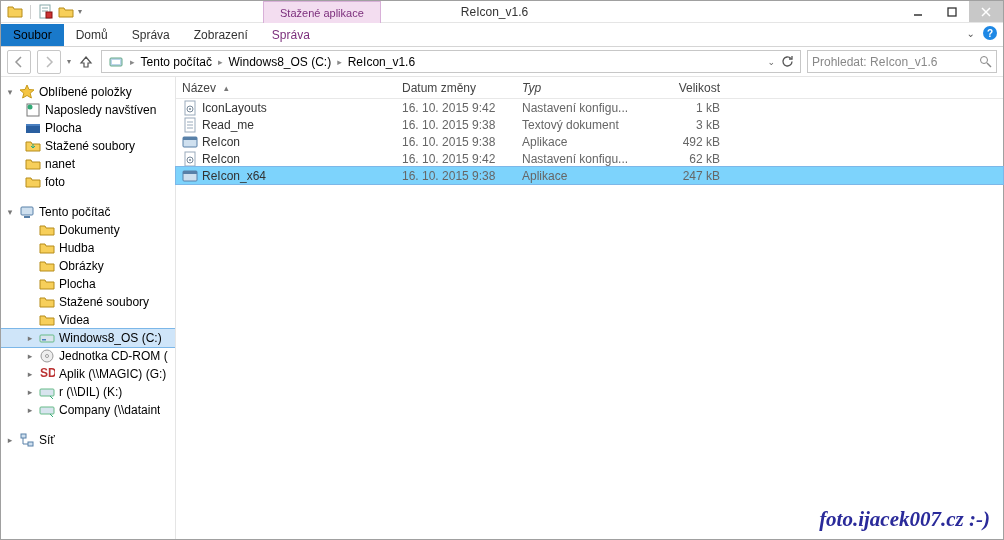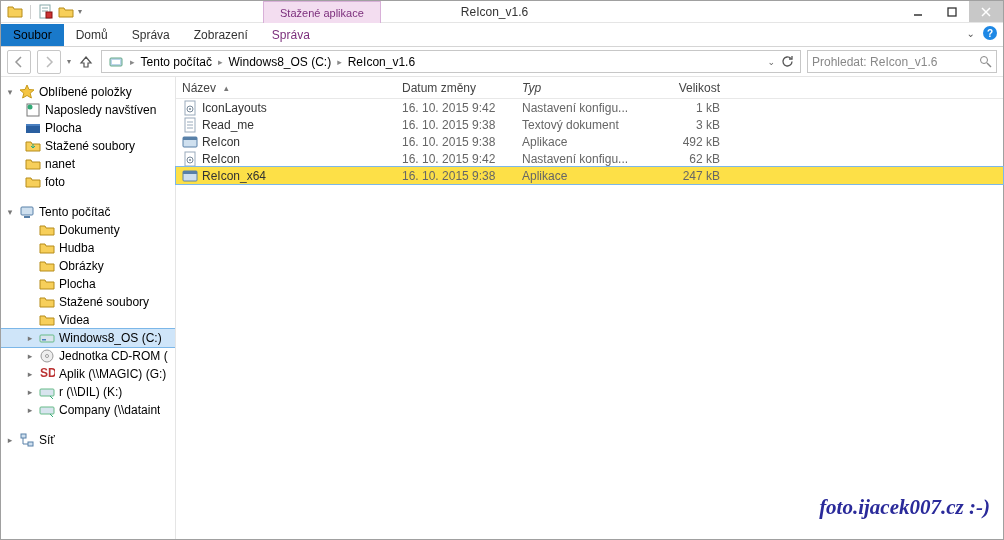--- a/index.html
+++ b/index.html
@@ -48,30 +48,30 @@
   .filelist { flex: 1; display: flex; flex-direction: column; }
   .columns { display: flex; height: 22px; align-items: center; border-bottom: 1px solid #e8e8e8; color: #444; }
   .col { padding: 0 6px; }
   .col-name { width: 220px; display:flex; align-items:center; gap:8px; }
   .col-name .sort { color:#777; font-size:9px; }
   .col-date { width: 120px; }
   .col-type { width: 130px; font-style: italic; }
   .col-size { width: 80px; text-align: right; }
   .rows { flex: 1; }
   .row { display: flex; height: 17px; align-items: center; }
-  .row.selected { background: #fde047; outline: 1px solid #7cb7e8; }
+  .row.selected { background: #7dd3fc; outline: 1px solid #7cb7e8; }
   .cell { padding: 0 6px; overflow: hidden; white-space: nowrap; text-overflow: ellipsis; color: #333; }
   .cell.date, .cell.type, .cell.size { color: #666; }
   .cell.name { width: 220px; display: flex; align-items: center; gap: 4px; }
   .cell.date { width: 120px; }
   .cell.type { width: 130px; }
   .cell.size { width: 80px; text-align: right; }
   .file-icon { width: 16px; height: 16px; display: inline-flex; align-items: center; justify-content: center; }
   
-  .watermark { position: absolute; right: 14px; bottom: 20px; font-family: "Comic Sans MS", cursive; font-weight: bold; font-style: italic; font-size: 21px; color: #2a2a9a; text-shadow: 1px 1px 0 #fff, -1px -1px 0 #fff, 1px -1px 0 #fff, -1px 1px 0 #fff; pointer-events: none; }
+  .watermark { position: absolute; right: 14px; bottom: 8px; font-family: "Comic Sans MS", cursive; font-weight: bold; font-style: italic; font-size: 21px; color: #2a2a9a; text-shadow: 1px 1px 0 #fff, -1px -1px 0 #fff, 1px -1px 0 #fff, -1px 1px 0 #fff; pointer-events: none; }
   svg { display: block; }
 </style>
 </head>
 <body>
 
 <div class="window">
 
   <div class="titlebar">
     <div class="qat">
       <span class="icon">

